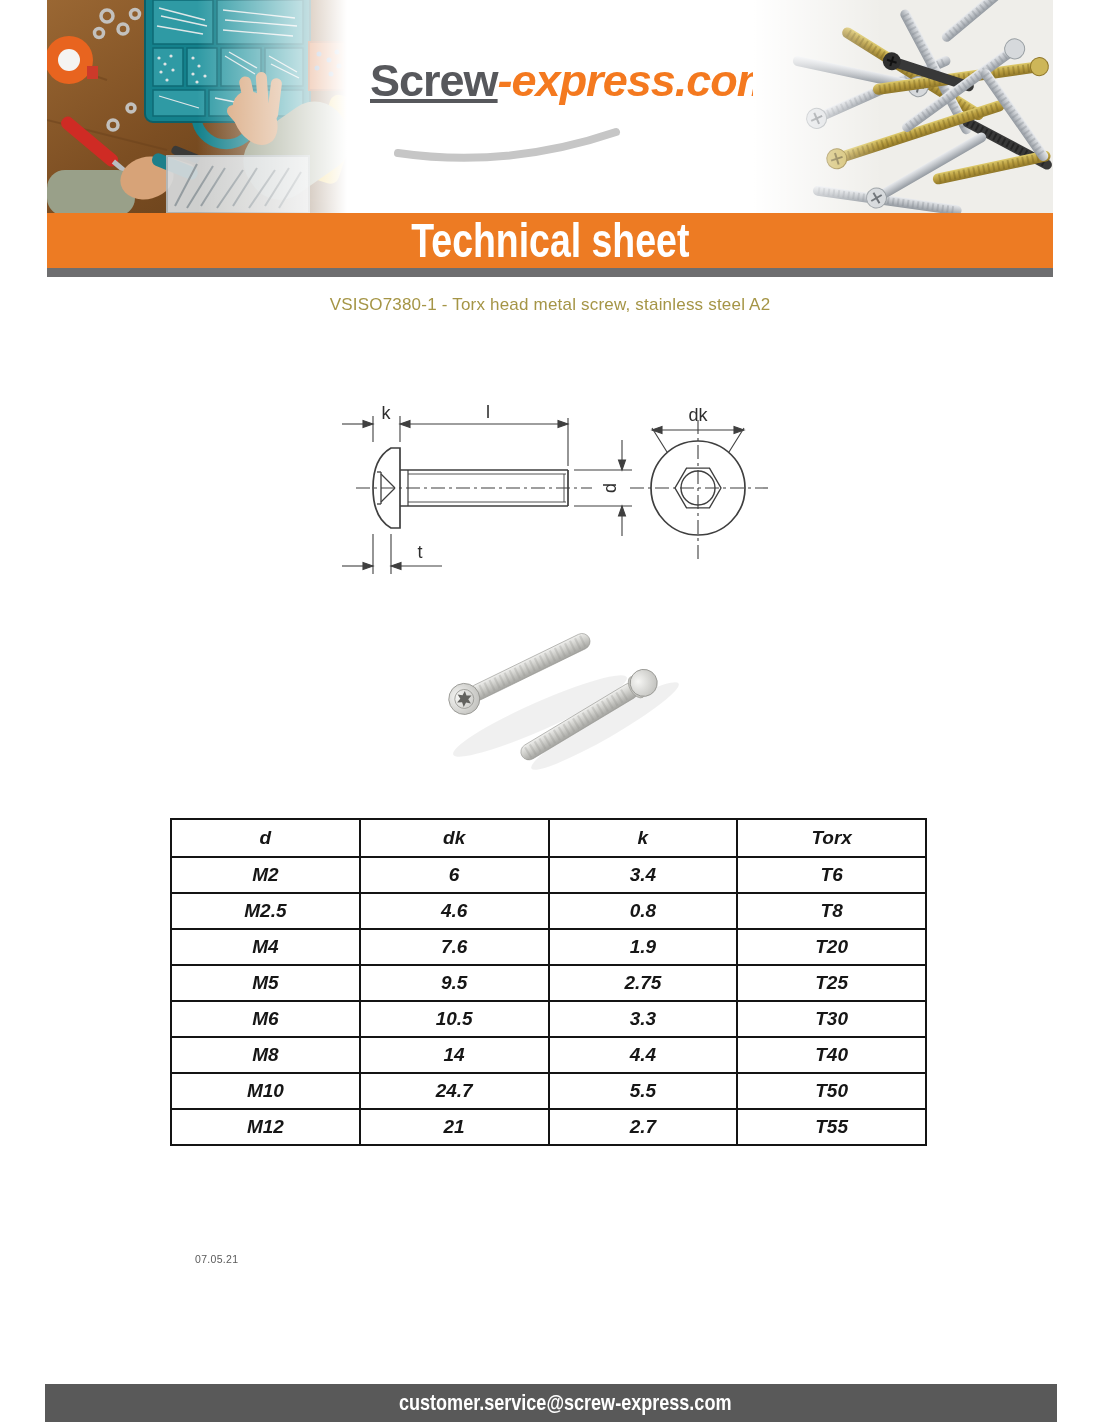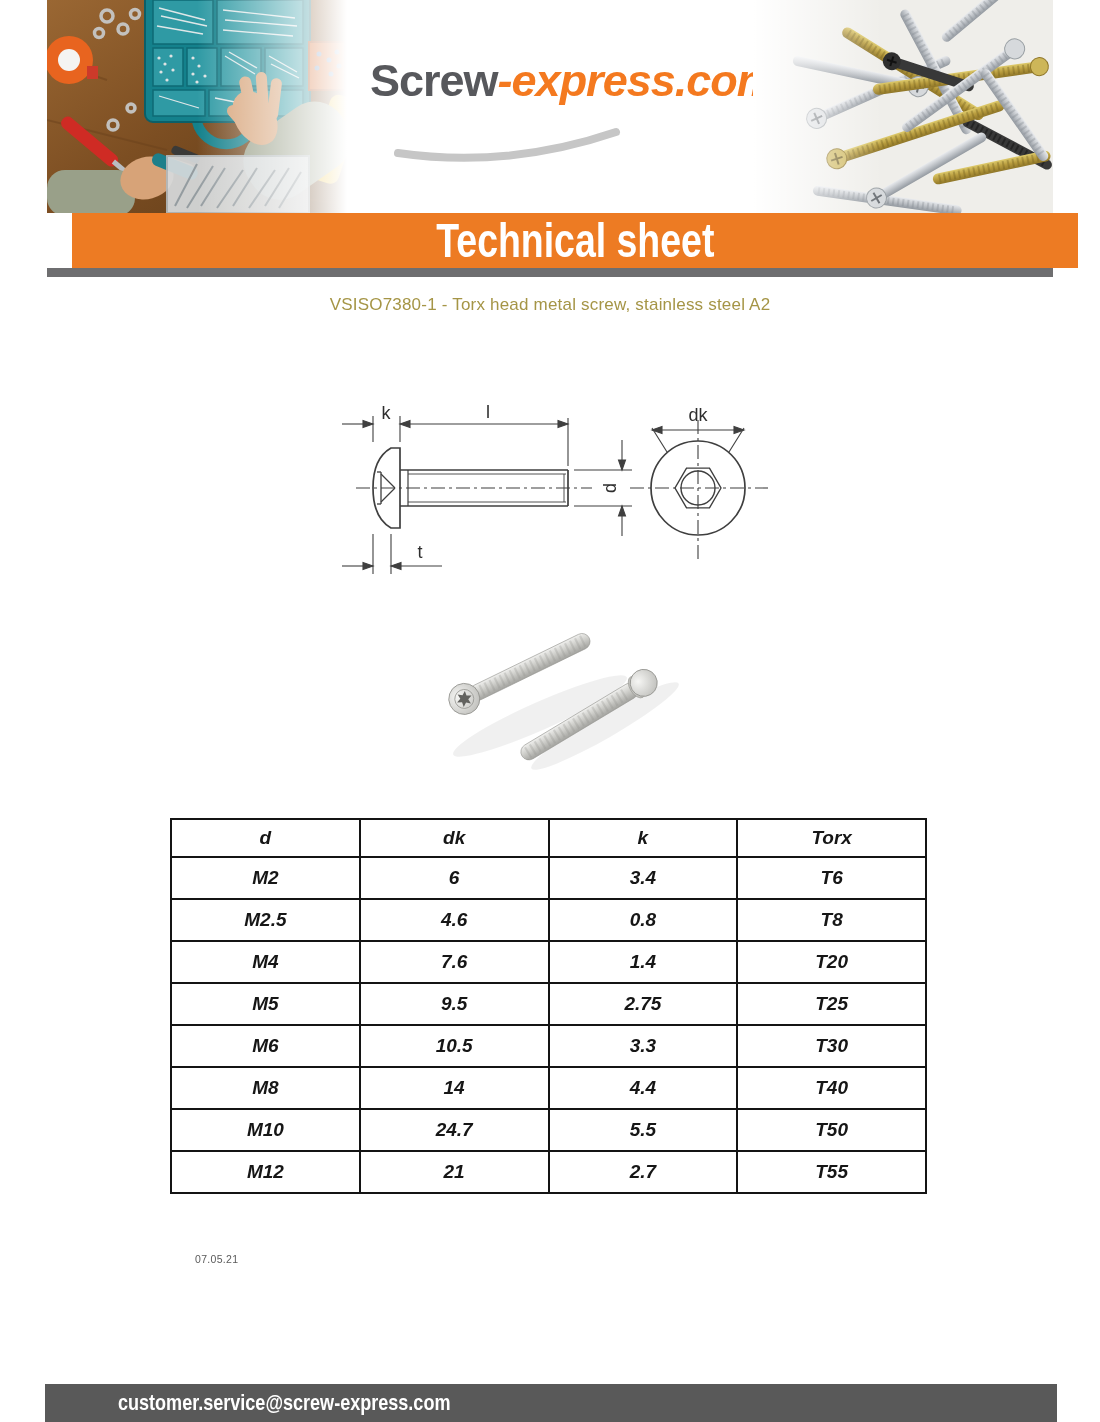--- a/index.html
+++ b/index.html
@@ -7,27 +7,27 @@
         font-family:"Liberation Sans", sans-serif;}
 
   
   .photo{position:absolute;top:0;height:213px;width:300px;overflow:hidden;}
   .photo-left{left:47px;}
   .photo-right{left:753px;}
   .photo svg{display:block;width:100%;height:100%;}
 
   .logo{position:absolute;left:370px;top:55px;width:362px;height:110px;text-align:center;white-space:nowrap;}
   .logo .txt{font-size:45px;font-weight:bold;letter-spacing:-1px;}
-  .logo .p1{color:var(--logo-gray,#57585C);}
+  .logo .p1{color:var(--logo-gray,#57585C);text-decoration:underline;}
   .logo .p2{color:var(--logo-orange,#F4791F);font-style:italic;}
   .swoosh{position:absolute;left:22px;top:72px;}
 
   
   .banner{position:absolute;left:47px;top:213px;width:1006px;height:55px;background:var(--orange,#ED7B23);
-          display:flex;align-items:center;justify-content:center;margin-left:25px;}
+          display:flex;align-items:center;justify-content:center;}
   .banner .title{color:#fff;font-weight:bold;font-size:48px;letter-spacing:0px;
           transform:scaleX(0.78);transform-origin:center;line-height:1;}
   .banner-strip{position:absolute;left:47px;top:268px;width:1006px;height:9px;background:var(--strip-gray,#6E6E70);}
 
   
   .subtitle{position:absolute;left:0;right:0;top:295px;text-align:center;
             color:var(--subtitle-gold,#A59546);font-size:17px;letter-spacing:0.2px;}
 
   
   .drawing{position:absolute;left:330px;top:388px;width:440px;height:205px;}
@@ -35,26 +35,26 @@
   .drawing text{font-family:"Liberation Sans",sans-serif;font-size:18px;fill:#2e2e2e;}
 
   
   .product-photo{position:absolute;left:420px;top:606px;width:280px;height:176px;}
 
   
   .spec-table{position:absolute;left:170px;top:818px;width:757px;border-collapse:collapse;table-layout:fixed;}
   .spec-table th,.spec-table td{border:2px solid #141414;text-align:center;vertical-align:middle;
       font-weight:bold;font-style:italic;font-size:19px;color:#161616;background:#fff;}
   .spec-table thead tr{height:38px;}
-  .spec-table tbody tr{height:42px;}
+  .spec-table tbody tr{height:36px;}
 
   
   .doc-date{position:absolute;left:167px;top:1253px;font-size:10.5px;color:#5a5a5a;letter-spacing:0.3px;padding-left:28px;}
   .footer-bar{position:absolute;left:45px;top:1384px;width:1012px;height:38px;background:var(--footer-gray,#595959);
-      display:flex;align-items:center;justify-content:flex-start;padding:0;box-sizing:border-box;}
+      display:flex;align-items:center;justify-content:center;padding:0;box-sizing:border-box;}
   .footer-bar .email{color:#fff;font-weight:bold;font-size:22px;margin-right:44px;
       transform:scaleX(0.82);transform-origin:right center;}
 </style>
 </head>
 <body>
 
 <div class="page">
 
   <div class="photo photo-left">
     <svg viewBox="0 0 300 213" preserveAspectRatio="none">
@@ -427,21 +427,21 @@
         </tr>
         <tr>
           <td>M2.5</td>
           <td>4.6</td>
           <td>0.8</td>
           <td>T8</td>
         </tr>
         <tr>
           <td>M4</td>
           <td>7.6</td>
-          <td>1.4</td>
+          <td>1.9</td>
           <td>T20</td>
         </tr>
         <tr>
           <td>M5</td>
           <td>9.5</td>
           <td>2.75</td>
           <td>T25</td>
         </tr>
         <tr>
           <td>M6</td>

